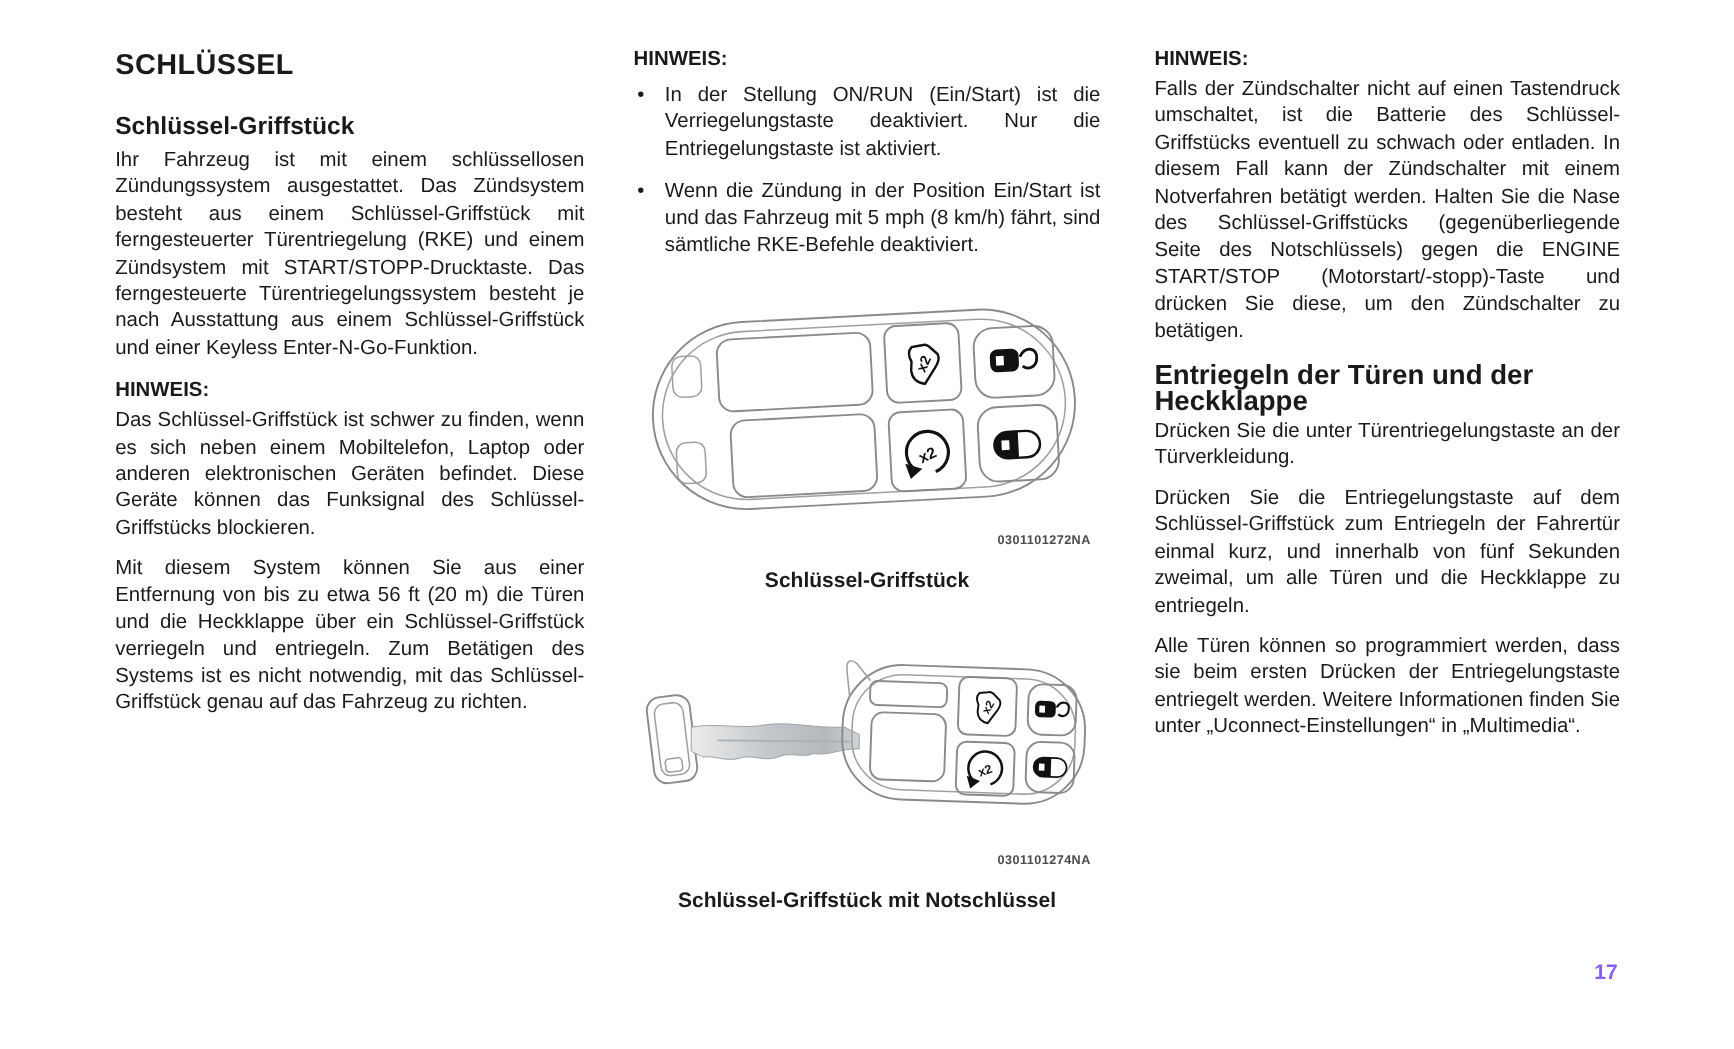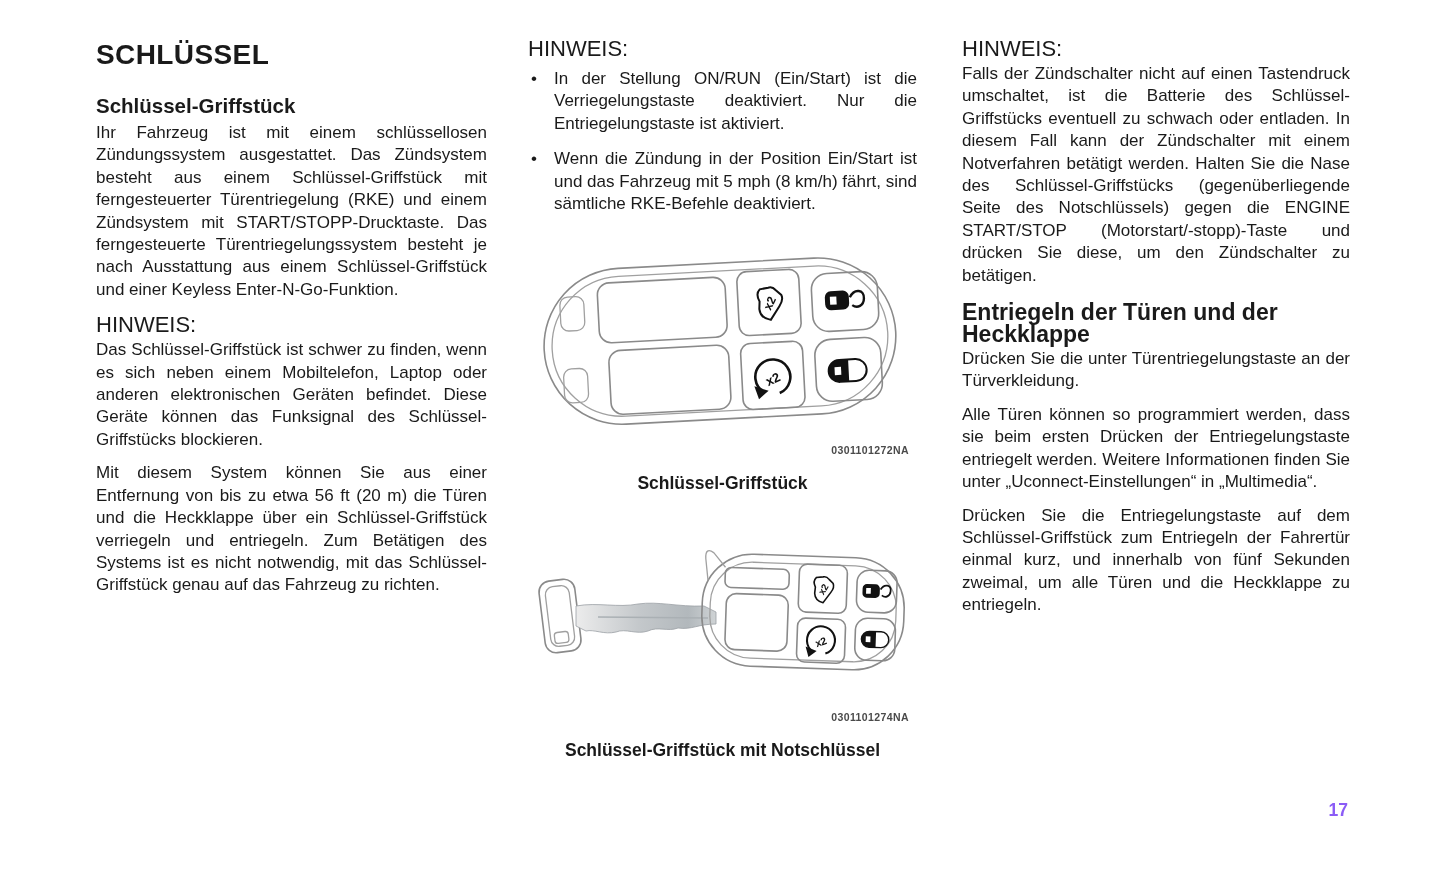--- a/index.html
+++ b/index.html
@@ -5,23 +5,23 @@
   html,body { margin:0; padding:0; background:#ffffff; }
   .page {
     position:relative; width:1445px; height:874px; background:#ffffff;
     font-family:"Liberation Sans", sans-serif; color:#1a1a1a; overflow:hidden;
   }
   .col { position:absolute; top:38px; }
   .col-left  { left:96px;  width:391px; }
   .col-mid   { left:528px; width:389px; }
   .col-right { left:962px; width:388px; }
 
-  h1.doc-title { font-size:28px; line-height:30px; font-weight:bold; margin:2px 0 24px 0; letter-spacing:0.4px; }
+  h1.doc-title { font-size:24px; line-height:30px; font-weight:bold; margin:2px 0 24px 0; letter-spacing:0.4px; }
   h2.sect-head { font-size:20.5px; line-height:23px; font-weight:bold; margin:0 0 5px 0; }
-  h3.note-head { font-size:22px; line-height:22px; font-weight:normal; margin:13px 0 3px 0; }
+  h3.note-head { font-size:17px; line-height:22px; font-weight:bold; margin:13px 0 3px 0; }
   h3.first { margin-top:0; }
   h3.sub-head { font-size:23px; line-height:22px; font-weight:bold; margin:14px 0 3px 0; }
   p.body { font-size:17px; line-height:22.4px; text-align:justify; margin:0 0 11px 0; }
 
   ul.bullet-list { list-style:none; margin:8px 0 0 0; padding:0; }
   ul.bullet-list li { display:flex; margin:0 0 13px 0; }
   .bullet-dot { flex:0 0 23px; font-size:17px; line-height:22.4px; padding-left:3px; }
   .bullet-text { flex:1; font-size:17px; line-height:22.4px; text-align:justify; }
 
   figure { margin:0; }
@@ -163,18 +163,18 @@
       <div class="fig-code">0301101274NA</div>
       <figcaption class="fig-caption">Schlüssel-Griffstück mit Notschlüssel</figcaption>
     </figure>
   </div>
 
   <div class="col col-right">
     <h3 class="note-head first">HINWEIS:</h3>
     <p class="body">Falls der Zündschalter nicht auf einen Tastendruck umschaltet, ist die Batterie des Schlüssel-Griffstücks eventuell zu schwach oder entladen. In diesem Fall kann der Zündschalter mit einem Notverfahren betätigt werden. Halten Sie die Nase des Schlüssel-Griffstücks (gegenüberliegende Seite des Notschlüssels) gegen die ENGINE START/STOP (Motorstart/-stopp)-Taste und drücken Sie diese, um den Zündschalter zu betätigen.</p>
     <h3 class="sub-head">Entriegeln der Türen und der Heckklappe</h3>
     <p class="body">Drücken Sie die unter Türentriegelungstaste an der Türverkleidung.</p>
+    <p class="body">Drücken Sie die Entriegelungstaste auf dem Schlüssel-Griffstück zum Entriegeln der Fahrertür einmal kurz, und innerhalb von fünf Sekunden zweimal, um alle Türen und die Heckklappe zu entriegeln.</p>
     <p class="body">Alle Türen können so programmiert werden, dass sie beim ersten Drücken der Entriegelungstaste entriegelt werden. Weitere Informationen finden Sie unter „Uconnect-Einstellungen“ in „Multimedia“.</p>
-    <p class="body">Drücken Sie die Entriegelungstaste auf dem Schlüssel-Griffstück zum Entriegeln der Fahrertür einmal kurz, und innerhalb von fünf Sekunden zweimal, um alle Türen und die Heckklappe zu entriegeln.</p>
   </div>
 
   <div class="page-number">17</div>
 </div>
 
 </body></html>

